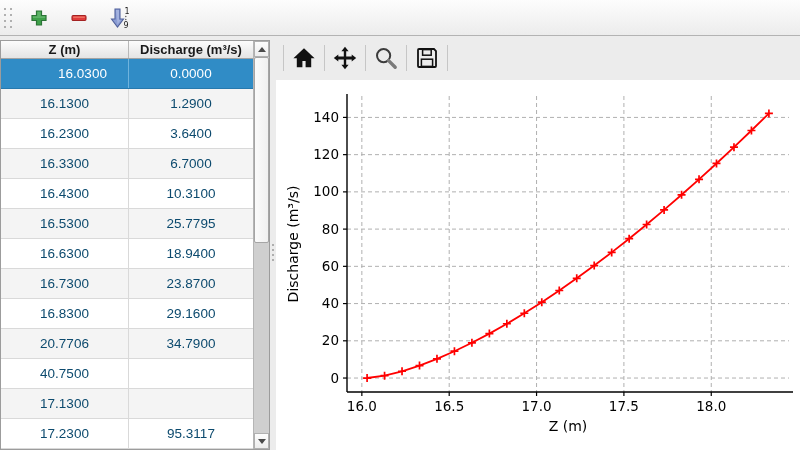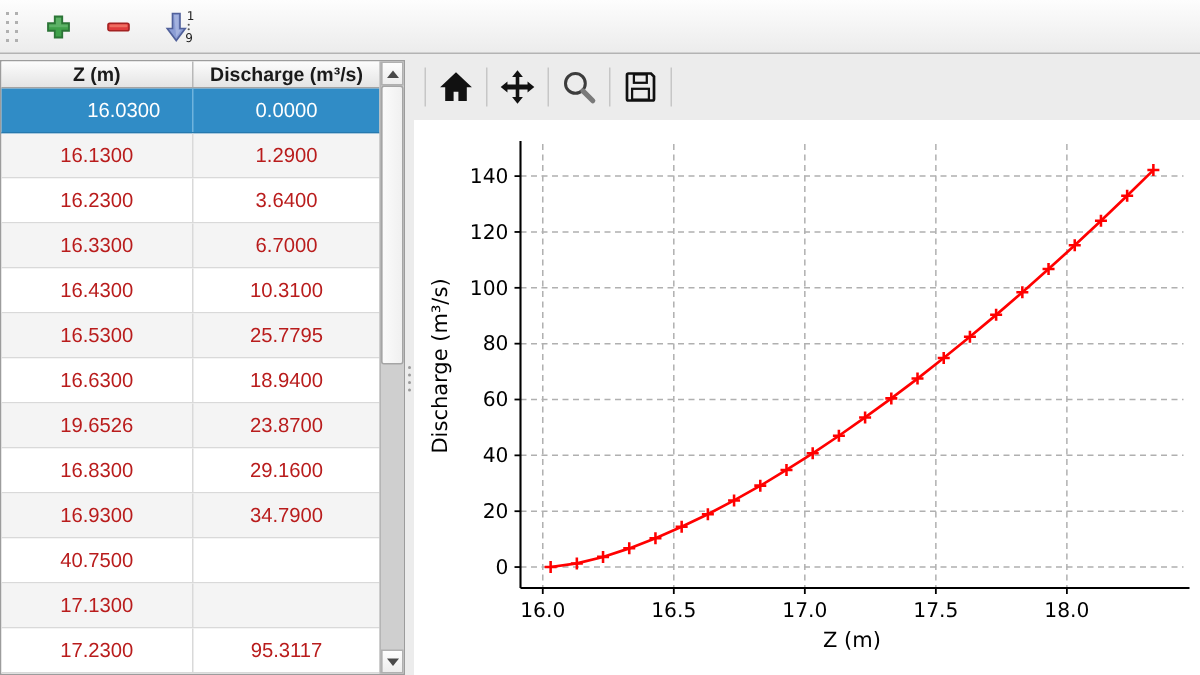--- a/index.html
+++ b/index.html
@@ -21,21 +21,21 @@
   .left-panel{ position:absolute; top:36px; left:0; width:270px; height:414px; background:#ececec; }
   .table-frame{ position:absolute; top:4px; left:0; width:270px; height:410px;
     border:1px solid #9c9c9c; background:#fff; display:flex; }
   .tcols{ width:252px; display:flex; flex-direction:column; }
   .thead{ height:20px; display:grid; grid-template-columns:128px 124px;
     background:linear-gradient(#fcfcfc,#e4e4e4); border-bottom:1px solid #a3a3a3; }
   .th{ font-size:13px; font-weight:bold; color:#1a1a1a; display:flex; align-items:center; justify-content:center; }
   .th:first-child{ border-right:1px solid #b8b8b8; }
   .trow{ height:30px; display:grid; grid-template-columns:128px 124px; border-bottom:1px solid #d9d9d9; background:#fff; cursor:default;}
   .trow.alt{ background:#f4f4f4; }
-  .td{ font-size:13.5px; color:#b91c1c; display:flex; align-items:center; justify-content:center; }
+  .td{ font-size:13.5px; color:#0c4a6e; display:flex; align-items:center; justify-content:center; }
   .td:first-child{ border-right:1px solid #d9d9d9; }
   .trow.selected{ background:#308cc6; border-bottom:1px solid #2679ae; }
   .trow.selected .td{ color:#ffffff; }
   .trow.selected .td:first-child{ border-right:1px solid #6fb3dd;padding-left:36px; }
 
   
   .vscroll{ width:16px; background:#cfcfcf; border-left:1px solid #b5b5b5; position:relative; }
   .sb-btn{ position:absolute; left:0; width:15px; height:16px;
     background:linear-gradient(#fdfdfd,#ededed); border:1px solid #b0b0b0;
     display:flex; align-items:center; justify-content:center; cursor:pointer; }
@@ -125,29 +125,29 @@
           </div>
           <div class="trow alt">
             <div class="td">16.5300</div>
             <div class="td">25.7795</div>
           </div>
           <div class="trow">
             <div class="td">16.6300</div>
             <div class="td">18.9400</div>
           </div>
           <div class="trow alt">
-            <div class="td">19.6526</div>
+            <div class="td">16.7300</div>
             <div class="td">23.8700</div>
           </div>
           <div class="trow">
             <div class="td">16.8300</div>
             <div class="td">29.1600</div>
           </div>
           <div class="trow alt">
-            <div class="td">16.9300</div>
+            <div class="td">20.7706</div>
             <div class="td">34.7900</div>
           </div>
           <div class="trow">
             <div class="td">40.7500</div>
           </div>
           <div class="trow alt">
             <div class="td">17.1300</div>
           </div>
           <div class="trow">
             <div class="td">17.2300</div>

